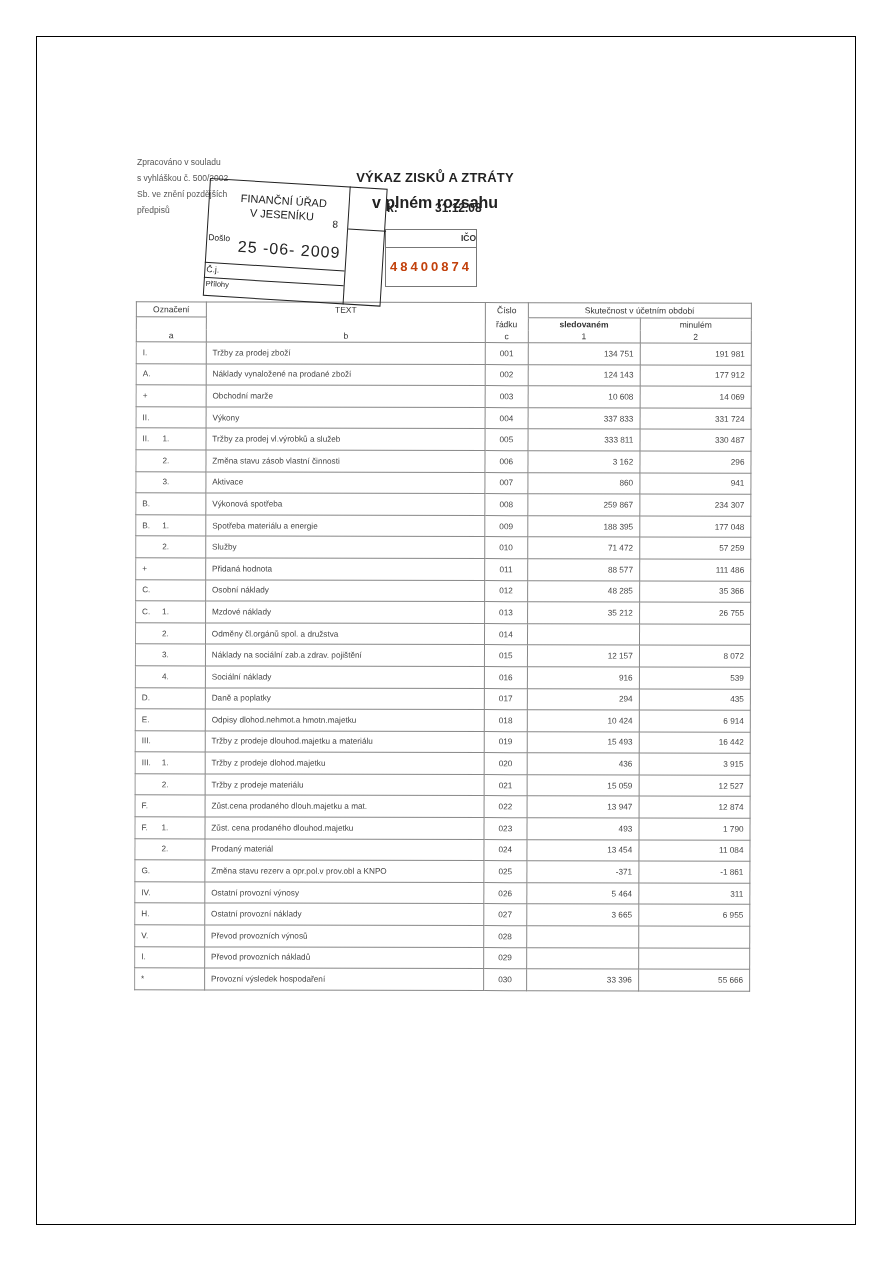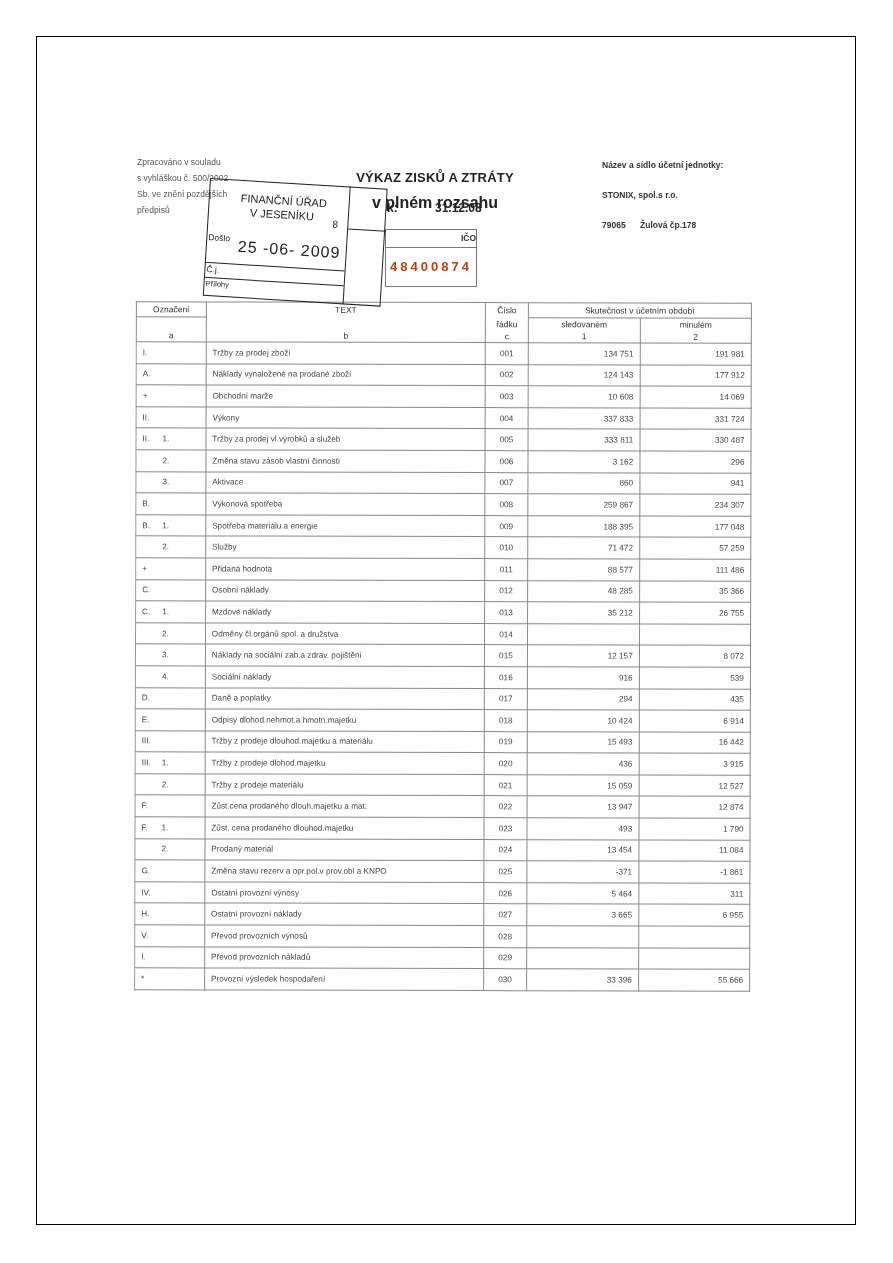--- a/index.html
+++ b/index.html
@@ -70,47 +70,39 @@
 
   <div class="title-block">
     <div class="title-main">VÝKAZ ZISKŮ A ZTRÁTY</div>
     <div class="title-sub">v plném rozsahu</div>
   </div>
   <div class="title-date">
     <span class="k">k:</span>
     <span class="d">31.12.08</span>
   </div>
 
-  <div class="entity">
-    <div>Název a sídlo účetní jednotky:</div>
-    <div>STONIX, spol.s r.o.</div>
-    <div class="addr">
-      <span>79065</span>
-      <span>Žulová čp.178</span>
-    </div>
-  </div>
 
   <div class="ico-box">
     <div class="ico-label">IČO</div>
     <div class="ico-value">48400874</div>
   </div>
 
   <table class="vzz">
     <thead>
       <tr>
         <th class="c-mark hdr-top">Označení</th>
         <th class="c-text hdr-top" style="border-bottom:none;">TEXT</th>
         <th class="c-code hdr-top" style="border-bottom:none;">Číslo</th>
         <th colspan="2" class="hdr-top">Skutečnost v účetním období</th>
       </tr>
       <tr>
         <th class="c-mark hdr-mid" style="border-top:none;border-bottom:none;"></th>
         <th class="c-text hdr-mid" style="border-top:none;border-bottom:none;"></th>
         <th class="c-code hdr-mid" style="border-top:none;border-bottom:none;">řádku</th>
-        <th class="hdr-mid" style="border-bottom:none;">sledovaném</th>
+        <th class="hdr-mid" style="border-bottom:none;font-weight:bold;">sledovaném</th>
         <th class="hdr-mid" style="border-bottom:none;">minulém</th>
       </tr>
       <tr>
         <th class="c-mark hdr-bot" style="border-top:none;">a</th>
         <th class="c-text hdr-bot" style="border-top:none;">b</th>
         <th class="c-code hdr-bot" style="border-top:none;">c</th>
         <th class="hdr-bot" style="border-top:none;">1</th>
         <th class="hdr-bot" style="border-top:none;">2</th>
       </tr>
     </thead>

